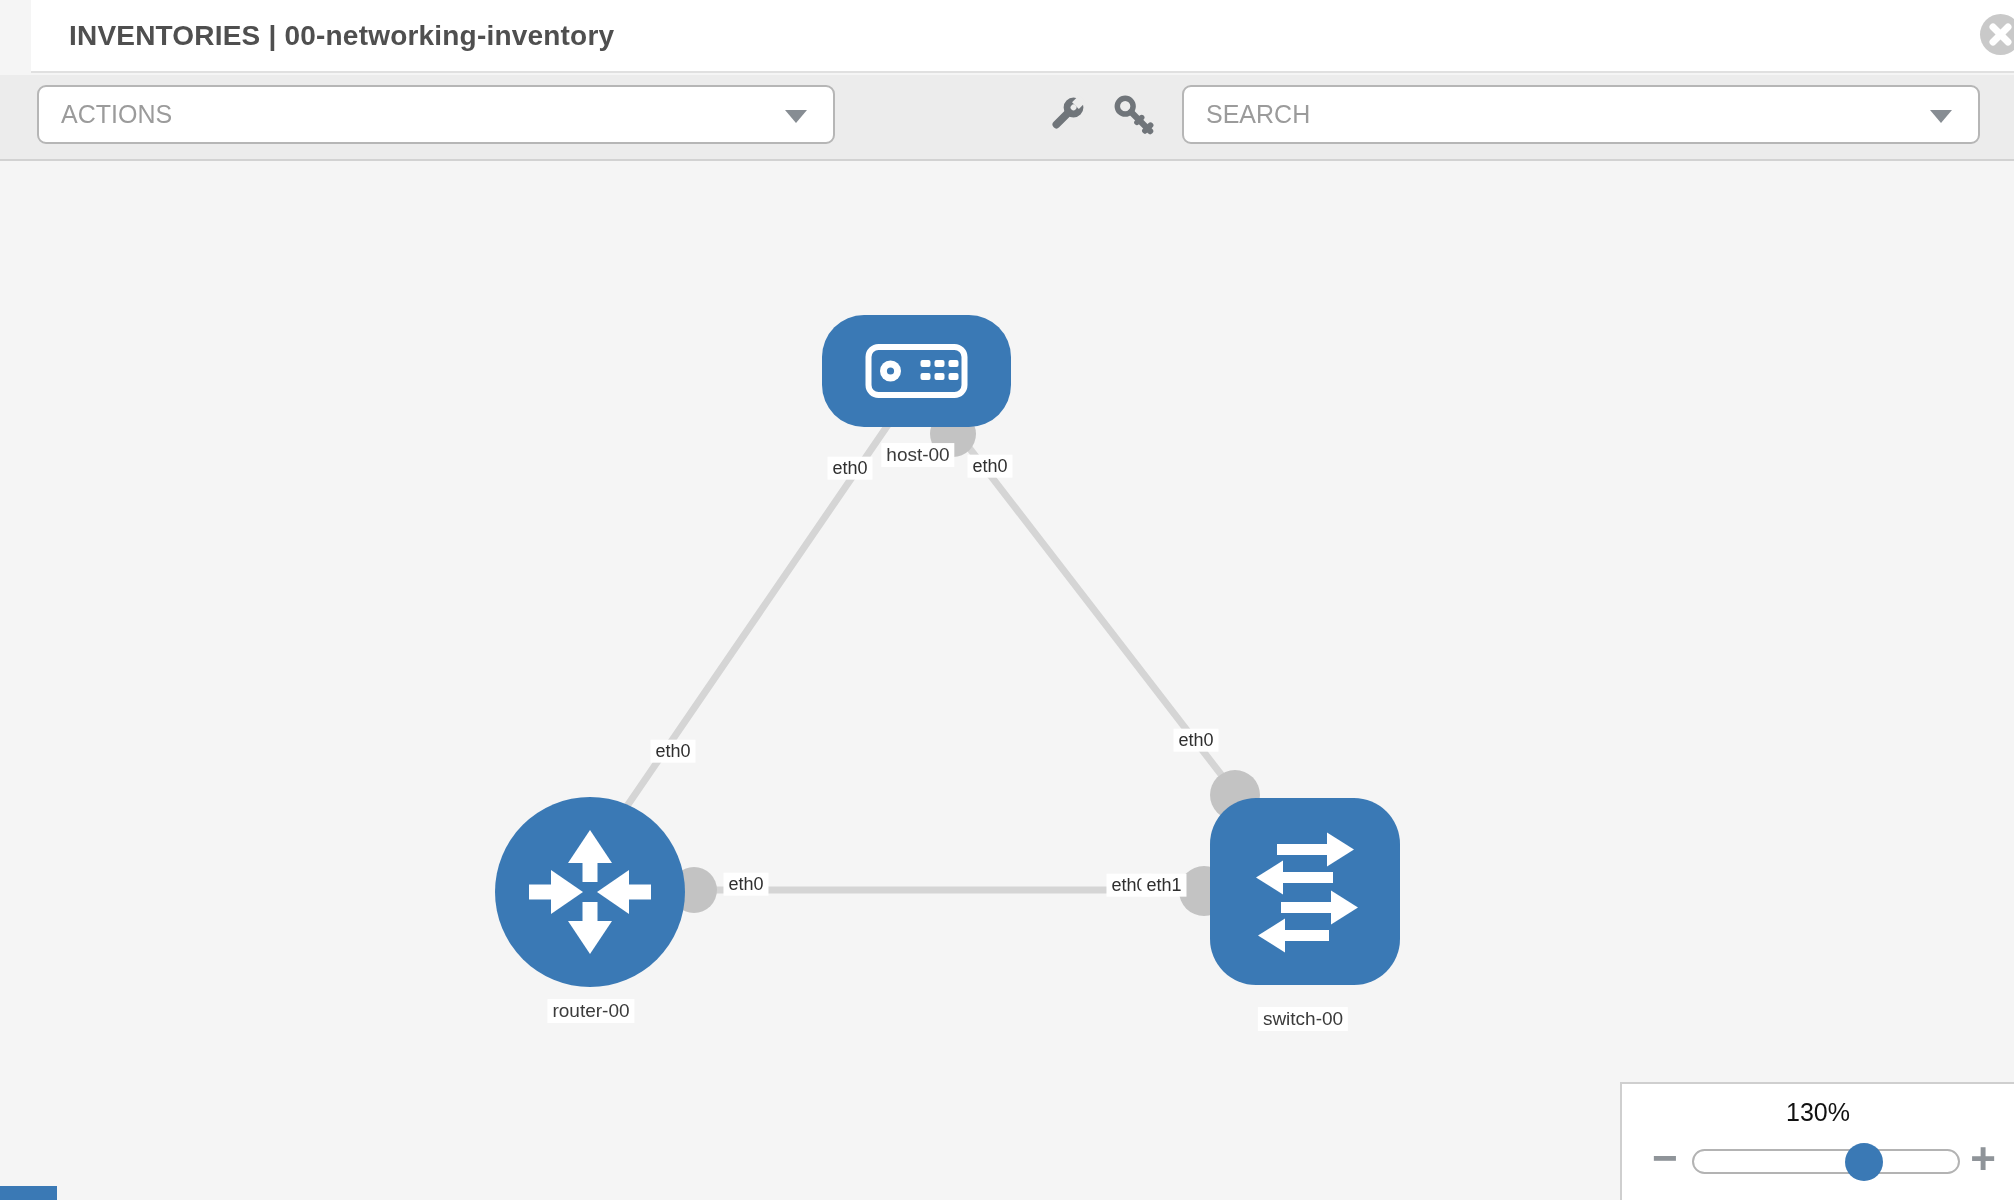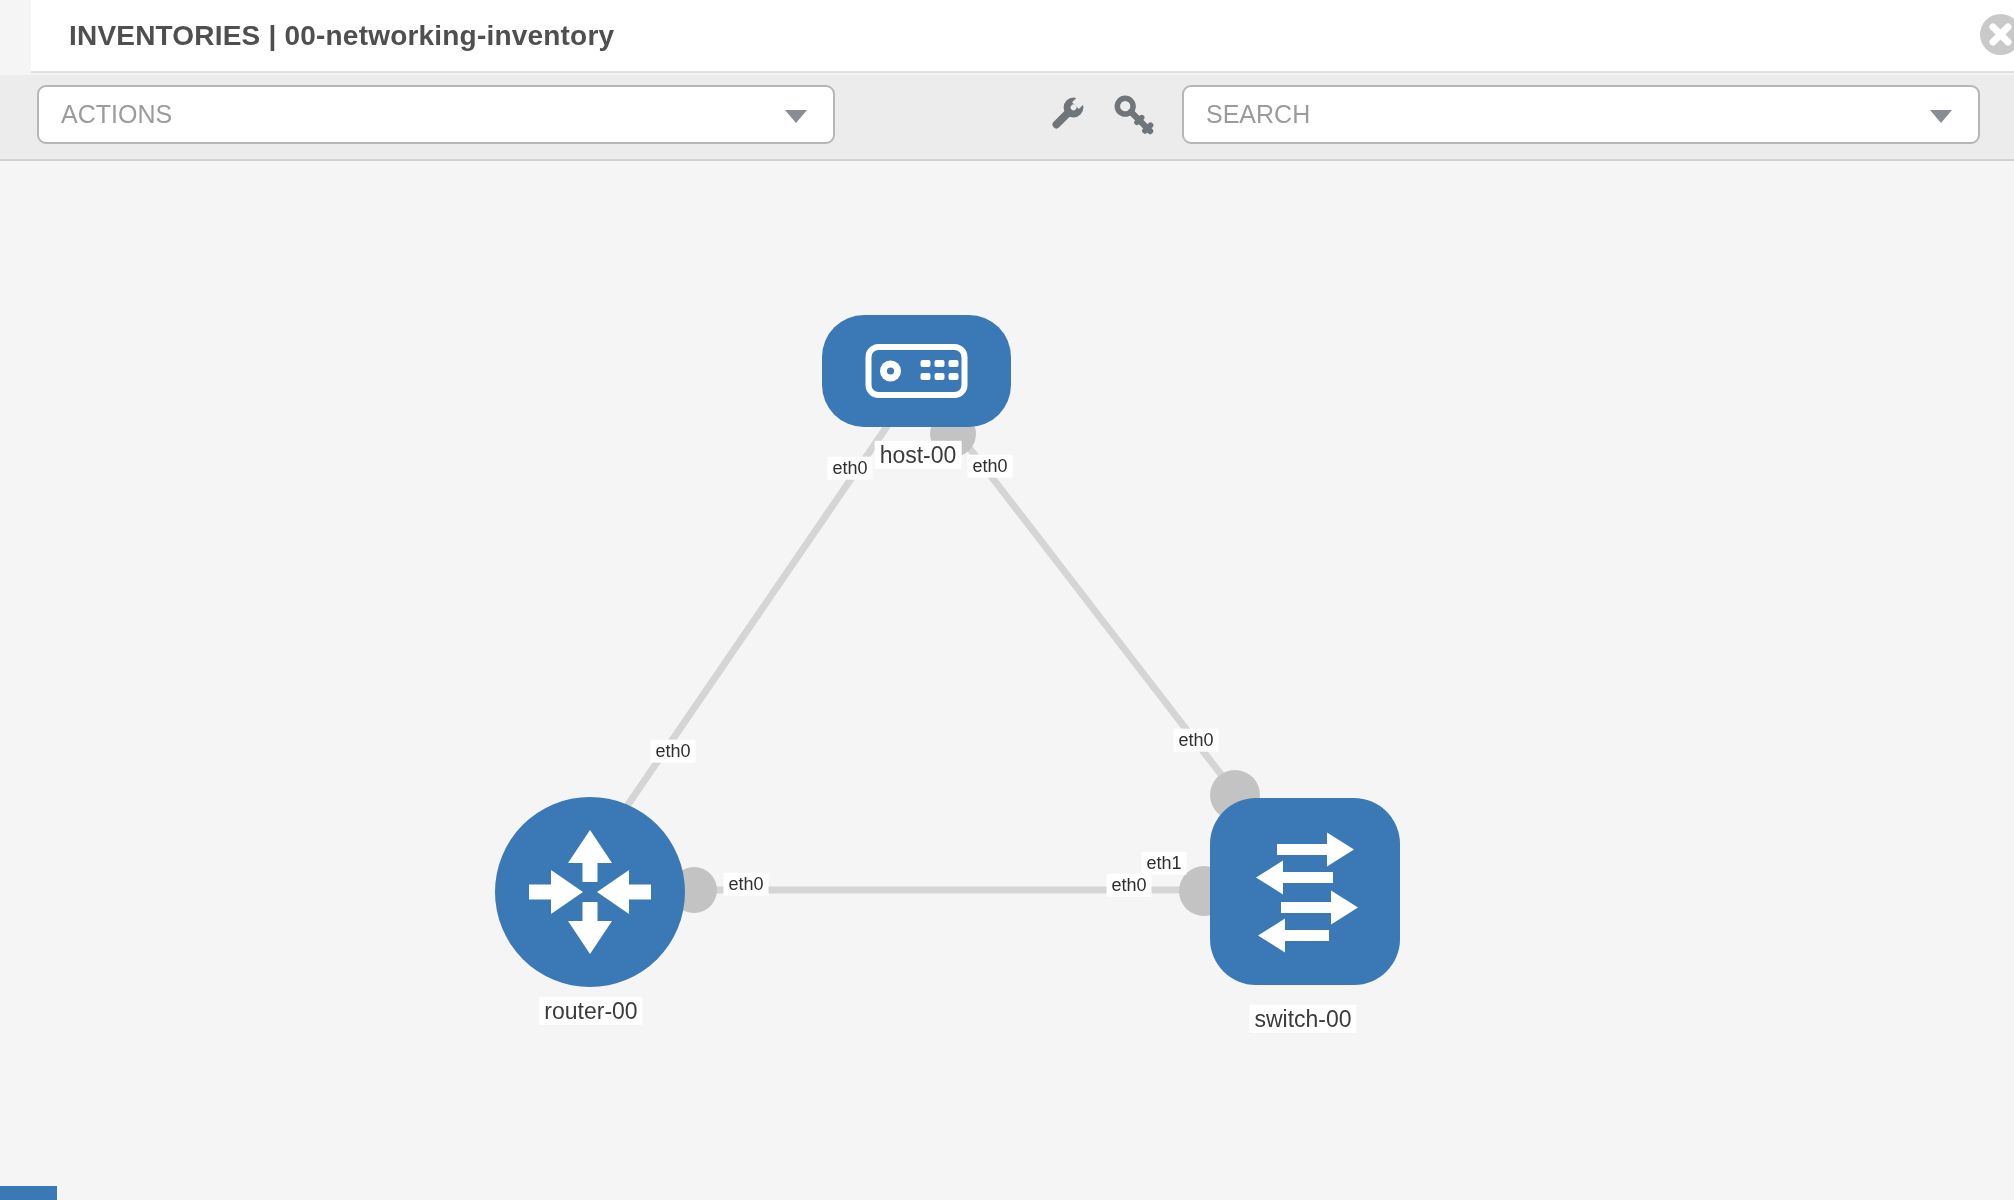--- a/index.html
+++ b/index.html
@@ -41,21 +41,21 @@
   
   .canvas { position:absolute; top:161px; left:0; width:2014px; height:1039px; background:#f5f5f5; }
   .canvas svg { position:absolute; top:0; left:0; }
   #labels { position:absolute; top:0; left:0; width:100%; height:100%; pointer-events:none; }
   .tlabel {
     position:absolute; transform:translate(-50%,-50%);
     background:#ffffff; color:#2f2f2f; white-space:nowrap; line-height:1.15;
     padding:1px 5px;
   }
   .tlabel.iface { font-size:18px; }
-  .tlabel.node  { font-size:23px; color:#3b3b3b; }
+  .tlabel.node  { font-size:19px; color:#3b3b3b; }
 
   
   .zoom-panel {
     position:absolute; right:0; bottom:0; width:394px; height:118px;
     background:#ffffff; border-top:2px solid #cfcfcf; border-left:2px solid #cfcfcf;
   }
   .zoom-value { position:absolute; top:14px; left:0; width:100%; text-align:center;
     font-size:25px; color:#111; }
   .zoom-row { position:absolute; top:58px; left:0; width:100%; height:40px; }
   .zoom-minus, .zoom-plus {
@@ -172,22 +172,32 @@
           </g>
         </g>
       </svg>
     <div id="labels">
         <div class="tlabel iface" style="left: 850px; top: 307px;">eth0</div>
         <div class="tlabel iface" style="left: 990px; top: 305px;">eth0</div>
         <div class="tlabel iface" style="left: 673px; top: 590px;">eth0</div>
         <div class="tlabel iface" style="left: 746px; top: 723px;">eth0</div>
         <div class="tlabel iface" style="left: 1196px; top: 579px;">eth0</div>
         <div class="tlabel iface" style="left: 1129px; top: 724px;">eth0</div>
-        <div class="tlabel iface" style="left: 1164px; top: 702px;">eth1</div>
+        <div class="tlabel iface" style="left: 1164px; top: 724px;">eth1</div>
         <div class="tlabel node" style="left: 918px; top: 294px;">host-00</div>
         <div class="tlabel node" style="left: 591px; top: 850px; text-align: right;">router-00</div>
         <div class="tlabel node" style="left: 1303px; top: 850px; margin-top: 8px;">switch-00</div>
       </div>
   </div>
 
+  <div class="zoom-panel">
+    <div class="zoom-value">130%</div>
+    <div class="zoom-row">
+      <span class="zoom-minus">−</span>
+      <div class="zoom-track">
+        <div class="zoom-thumb" id="zoom-thumb" style="background: rgb(58, 121, 181); left: calc(64.5% - 19px);"></div>
+      </div>
+      <span class="zoom-plus">+</span>
+    </div>
+  </div>
 
   <div class="corner-strip" id="corner-strip" style="background: rgb(58, 121, 181);"></div>
 </div>
 
 </body></html>

